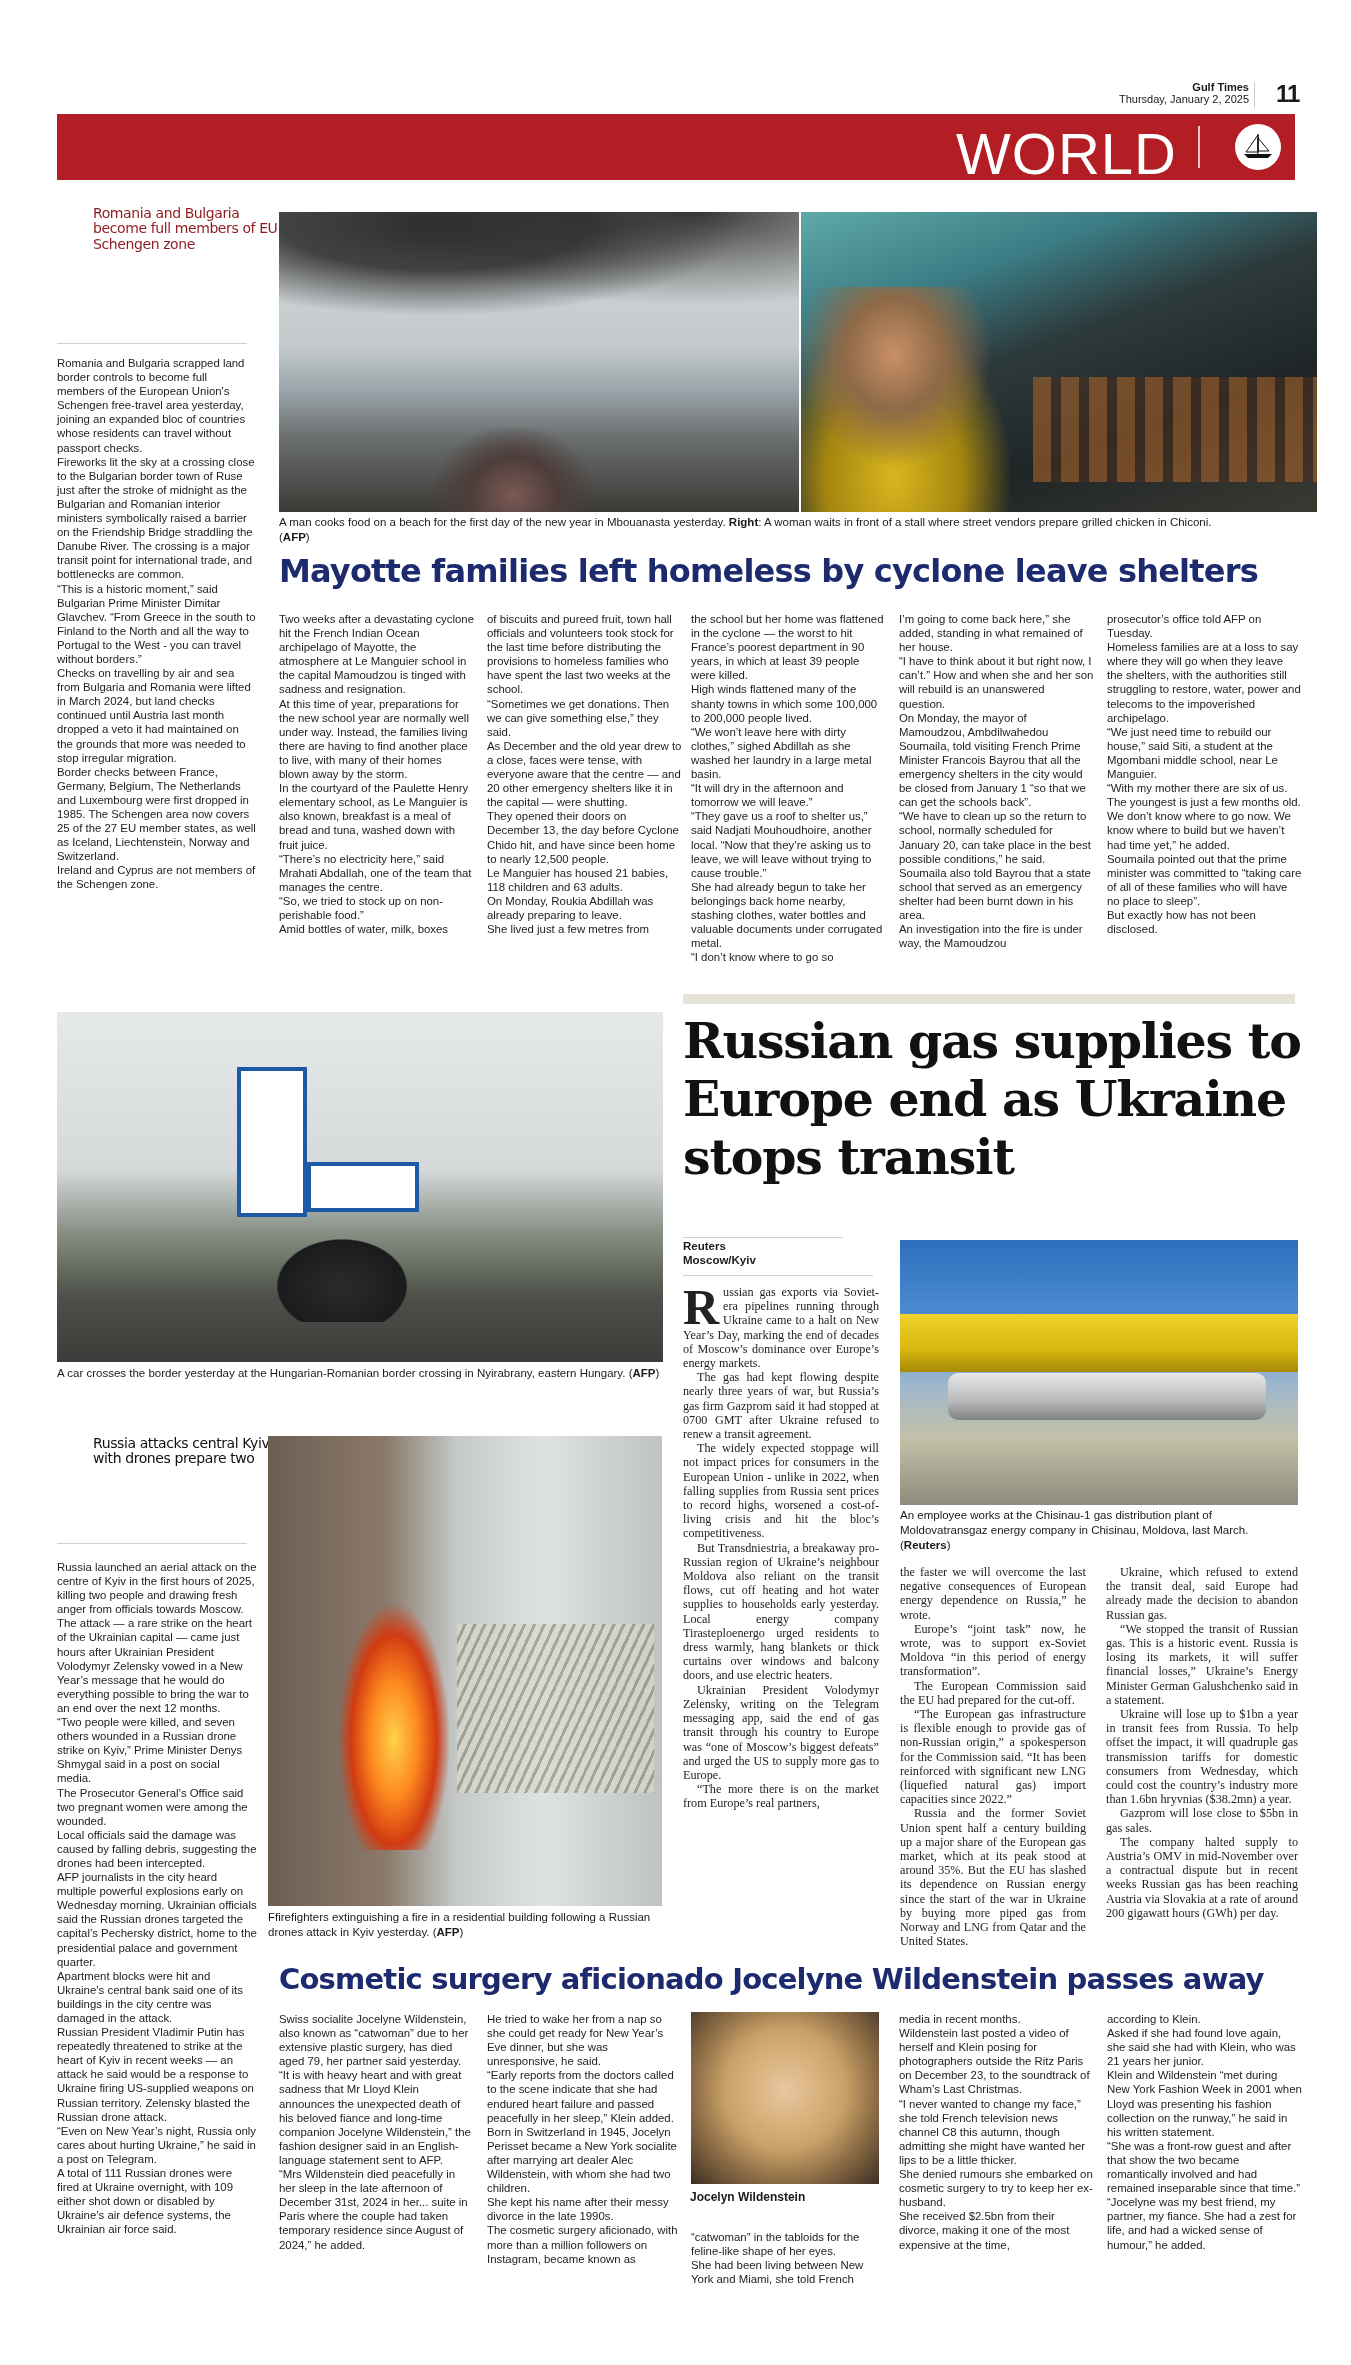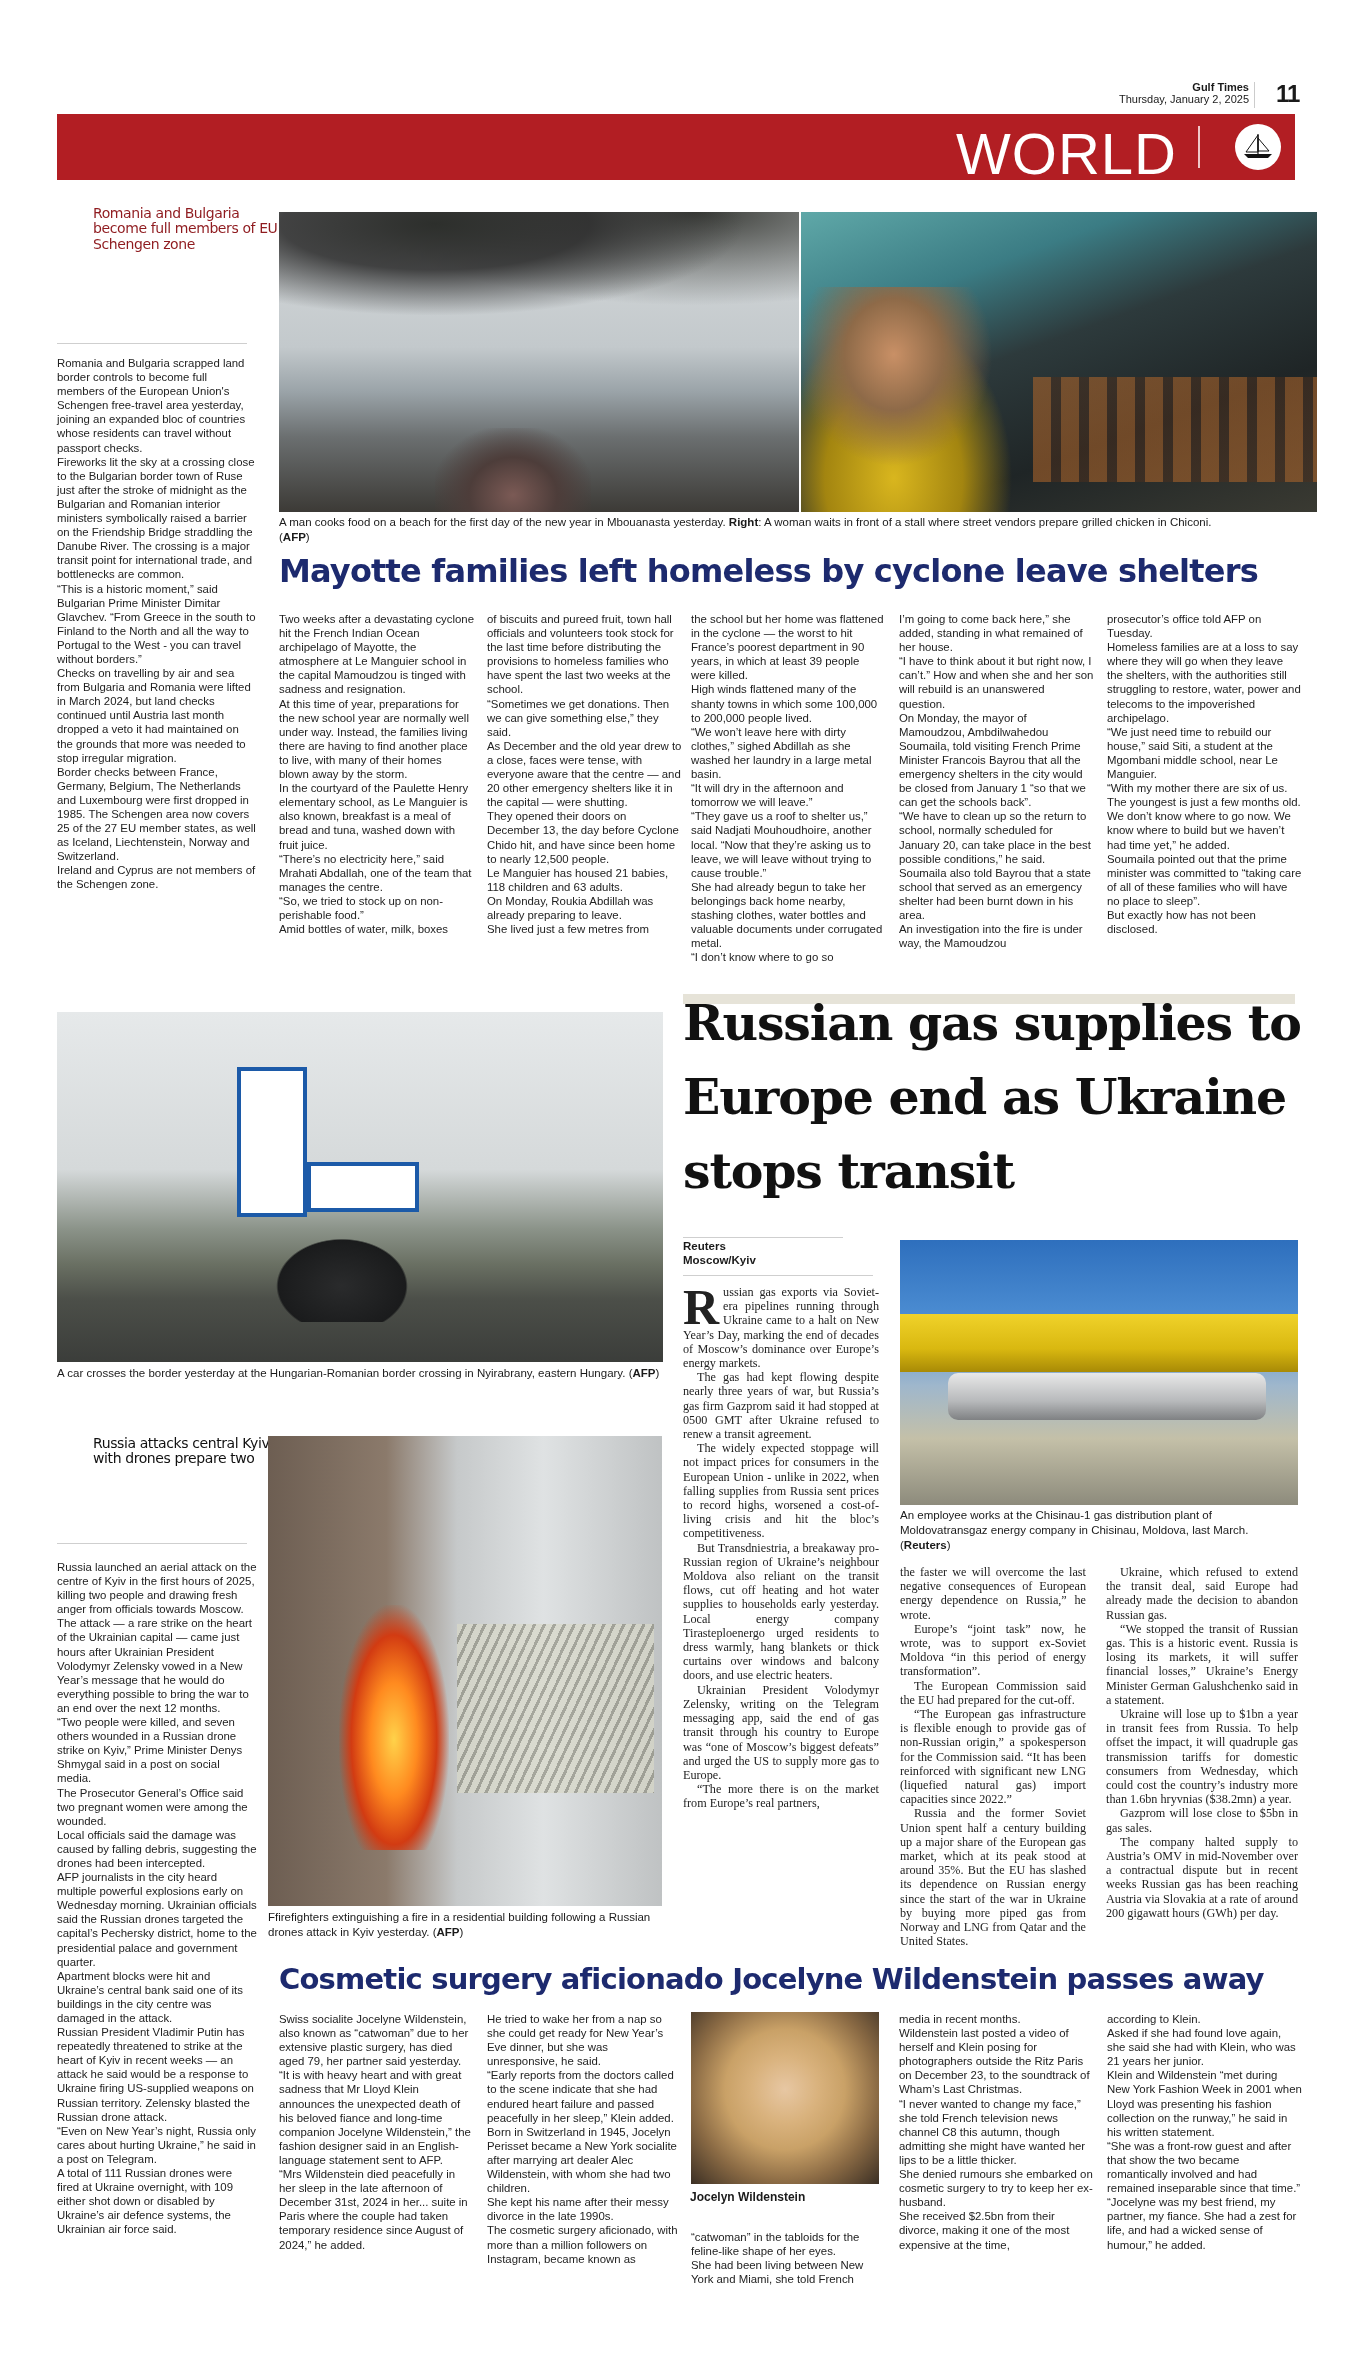--- a/index.html
+++ b/index.html
@@ -46,21 +46,21 @@
   .side-rule { position: absolute; left: 57px; width: 190px; height: 1px; background: #cfcfcf; }
 
   .body-sans { position: absolute; font-family: "Liberation Sans", sans-serif; font-size: 11.4px; line-height: 14.1px; color: #222; white-space: pre-line; }
   .body-serif { position: absolute; font-family: "Liberation Serif", serif; font-size: 12.2px; line-height: 14.2px; color: #222; text-align: justify; }
   .body-serif p { text-indent: 14px; }
   .body-serif p.first { text-indent: 0; }
   .dropcap { float: left; font-family: "Liberation Serif", serif; font-weight: bold; font-size: 50px; line-height: 40px; margin: 2px 4px 0 0; }
 
   .hl-blue { position: absolute; font-family: "DejaVu Sans", sans-serif; font-weight: bold; color: #1d2a6e; letter-spacing: -0.8px; white-space: nowrap; }
 
-  .main-hl { position: absolute; left: 683px; top: 986px; width: 630px; font-family: "DejaVu Serif", serif; font-weight: bold; font-size: 49px; line-height: 74px; letter-spacing: -1.2px; color: #111; }
+  .main-hl { position: absolute; left: 683px; top: 1012px; width: 630px; font-family: "DejaVu Serif", serif; font-weight: bold; font-size: 49px; line-height: 58px; letter-spacing: -1.2px; color: #111; }
   .beige-bar { position: absolute; left: 683px; top: 994px; width: 612px; height: 10px; background: #e6e3d8; }
 
   .byline-rule { position: absolute; left: 683px; top: 1237px; width: 160px; height: 1px; background: #cfcfcf; }
   .byline-name { position: absolute; left: 683px; top: 1240px; font-weight: bold; font-size: 11.5px; font-family: "Liberation Sans", sans-serif; }
   .byline-loc { position: absolute; left: 683px; top: 1254px; font-size: 11.5px; font-family: "Liberation Sans", sans-serif; font-weight: bold; }
   .byline-rule2 { position: absolute; left: 683px; top: 1275px; width: 190px; height: 1px; background: #cfcfcf; }
 
   .jw-caption { position: absolute; left: 690px; top: 2190px; font-weight: bold; font-size: 12px; font-family: "Liberation Sans", sans-serif; }
 </style>
 </head>
@@ -148,21 +148,21 @@
 
 <div class="beige-bar"></div>
 <div class="main-hl">Russian gas supplies to Europe end as Ukraine stops transit</div>
 <div class="byline-rule"></div>
 <div class="byline-name">Reuters</div>
 <div class="byline-loc">Moscow/Kyiv</div>
 <div class="byline-rule2"></div>
 
 <div class="body-serif" style="left:683px; top:1285px; width:196px;">
   <p class="first"><span class="dropcap">R</span><span>ussian gas exports via Soviet-era pipelines running through Ukraine came to a halt on New Year’s Day, marking the end of decades of Moscow’s dominance over Europe’s energy markets.</span></p>
-  <p>The gas had kept flowing despite nearly three years of war, but Russia’s gas firm Gazprom said it had stopped at 0500 GMT after Ukraine refused to renew a transit agreement.</p>
+  <p>The gas had kept flowing despite nearly three years of war, but Russia’s gas firm Gazprom said it had stopped at 0700 GMT after Ukraine refused to renew a transit agreement.</p>
   <p>The widely expected stoppage will not impact prices for consumers in the European Union - unlike in 2022, when falling supplies from Russia sent prices to record highs, worsened a cost-of-living crisis and hit the bloc’s competitiveness.</p>
   <p>But Transdniestria, a breakaway pro-Russian region of Ukraine’s neighbour Moldova also reliant on the transit flows, cut off heating and hot water supplies to households early yesterday. Local energy company Tirasteploenergo urged residents to dress warmly, hang blankets or thick curtains over windows and balcony doors, and use electric heaters.</p>
   <p>Ukrainian President Volodymyr Zelensky, writing on the Telegram messaging app, said the end of gas transit through his country to Europe was “one of Moscow’s biggest defeats” and urged the US to supply more gas to Europe.</p>
   <p>“The more there is on the market from Europe’s real partners,</p>
 </div>
 
 <div class="photo ph-gas" style="left:900px; top:1240px; width:398px; height:265px;"></div>
 <div class="caption" style="left:900px; top:1508px; width:398px;">
   <span>An employee works at the Chisinau-1 gas distribution plant of Moldovatransgaz energy company in Chisinau, Moldova, last March.</span><br>(<b>Reuters</b>)
 </div>

